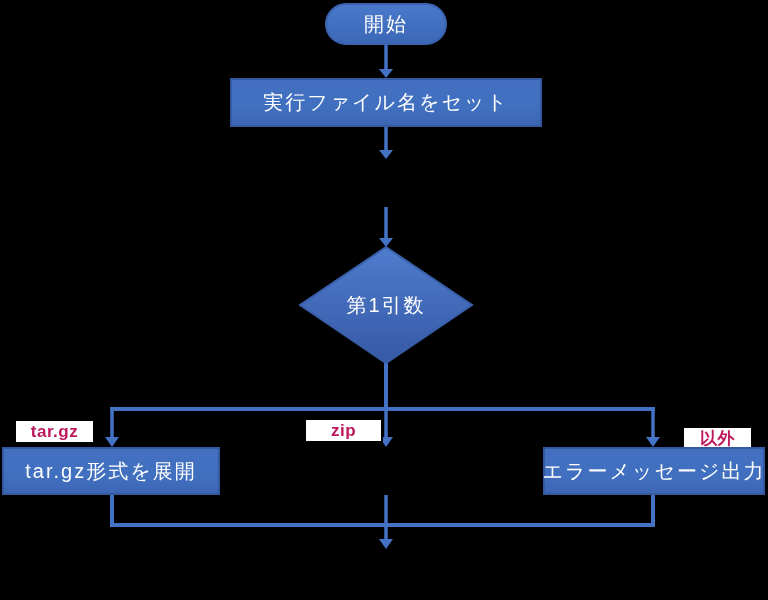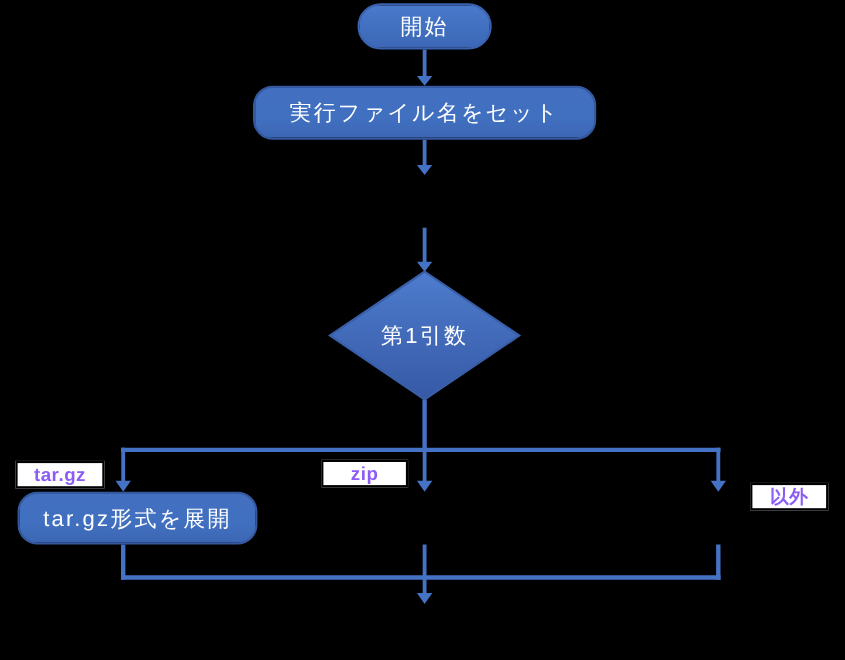--- a/index.html
+++ b/index.html
@@ -26,21 +26,20 @@
     position: absolute;
     box-sizing: border-box;
     display: flex;
     align-items: center;
     justify-content: center;
     color: #ffffff;
     font-size: 20px;
     letter-spacing: 2px;
     text-align: center;
     white-space: nowrap;
-    border-radius: 18px;
   }
   .pill {
     background: linear-gradient(180deg, #4a78cb 0%, #4170c0 55%, #3c67b6 100%);
     border: 2px solid #3a62ae;
     border-radius: 22px;
   }
   .process {
     background: linear-gradient(180deg, #436fc0 0%, #4170c0 60%, #3c66b4 100%);
     border: 2px solid #35599e;
   }
@@ -51,21 +50,21 @@
     justify-content: center;
   }
   .branch-label {
     position: absolute;
     box-sizing: border-box;
     display: flex;
     align-items: center;
     justify-content: center;
     background: #ffffff;
     border: 2px solid #000000;
-    color: #8b5cf6;
+    color: #be185d;
     font-size: 17px;
     font-weight: 700;
     letter-spacing: 0.5px;
     white-space: nowrap;
   }
 </style>
 </head>
 <body>
 
 <div class="canvas">
@@ -134,25 +133,28 @@
   </div>
 
 
   <div class="node diamond-label" style="left:300px; top:247px; width:172px; height:116px;">
     <span>第1引数</span>
   </div>
 
   <div class="branch-label" style="left:14px; top:419px; width:81px; height:25px;">
     <span>tar.gz</span>
   </div>
-  <div class="branch-label" style="left:292px; top:418px; width:79px; height:25px;">
+  <div class="branch-label" style="left:304px; top:418px; width:79px; height:25px;">
     <span>zip</span>
   </div>
-  <div class="branch-label" style="left:682px; top:439px; width:71px; height:25px;">
+  <div class="branch-label" style="left:682px; top:426px; width:71px; height:25px;">
     <span>以外</span>
   </div>
 
-  <div class="node process" style="left:16px; top:447px; width:218px; height:48px;">
+  <div class="node process" style="left:2px; top:447px; width:218px; height:48px;">
     <span>tar.gz形式を展開</span>
+  </div>
+  <div class="node process" style="left:543px; top:447px; width:222px; height:48px;">
+    <span>エラーメッセージ出力</span>
   </div>
 
 
 </div>
 
 </body></html>

